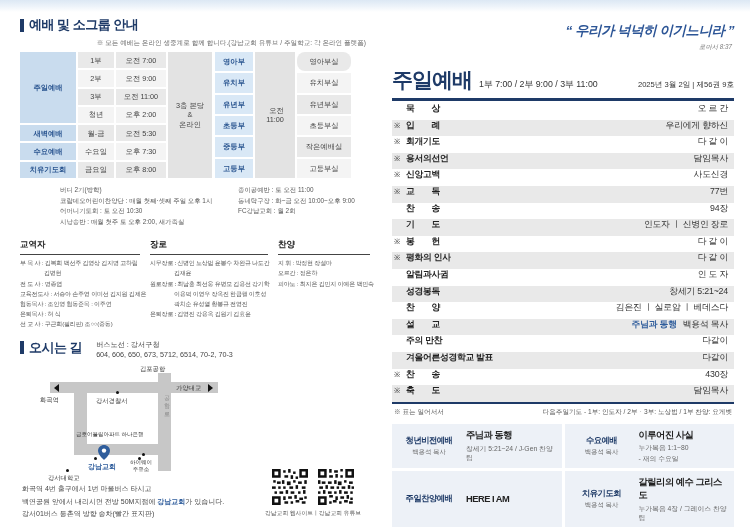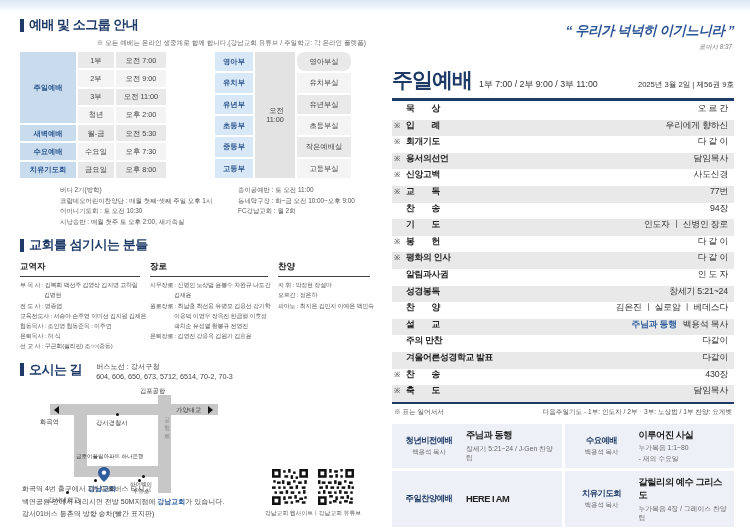--- a/index.html
+++ b/index.html
@@ -32,21 +32,21 @@
 
   
   .groups { display:flex; margin:7px 0 0 40px; font-size:6.4px; color:#555; }
   .groups .gcol1 { width:178px; }
   .groups div { line-height:1.65; }
 
   
   .servants-wrap { margin-top:9px; }
   .servants { display:flex; gap:10px; margin-top:4px; }
   .scol { }
-  .scol.c1 { width:120px; } .scol.c2 { width:118px; } .scol.c3 { width:92px; }
+  .scol.c1 { width:120px; } .scol.c2 { width:118px;font-family:Liberation Serif, serif; } .scol.c3 { width:92px; }
   .shead { font-size:8.5px; font-weight:bold; color:#222; border-bottom:1px solid #444; padding:3px 0 3px 0; margin-bottom:3px; }
   .sline { font-size:6px; color:#555; line-height:1.7; letter-spacing:-0.2px; white-space:nowrap; }
   .sline.ind { padding-left:24px; }
 
   
   .way-row { display:flex; gap:14px; margin-top:9px; align-items:flex-start; }
   .bus { font-size:7.2px; color:#444; line-height:1.5; padding-top:1px; }
 
   .map { position:relative; width:235px; height:120px; margin:4px 0 0 18px; font-size:6.3px; color:#333; }
   .road { position:absolute; background:#c7c7c7; }
@@ -127,20 +127,23 @@
           <div class="cell cell-g2" style="grid-area: 4 / 3;">오후 2:00</div>
           <div class="cell cell-blue" style="grid-area: 5 / 1 / span 1;">새벽예배</div>
           <div class="cell cell-g1" style="grid-area: 5 / 2;">월-금</div>
           <div class="cell cell-g1" style="grid-area: 5 / 3;">오전 5:30</div>
           <div class="cell cell-blue" style="grid-area: 6 / 1 / span 1;">수요예배</div>
           <div class="cell cell-g2" style="grid-area: 6 / 2;">수요일</div>
           <div class="cell cell-g2" style="grid-area: 6 / 3;">오후 7:30</div>
           <div class="cell cell-blue" style="grid-area: 7 / 1 / span 1;">치유기도회</div>
           <div class="cell cell-g1" style="grid-area: 7 / 2;">금요일</div>
           <div class="cell cell-g1" style="grid-area: 7 / 3;">오후 8:00</div>
+          <div class="cell cell-venue" style="grid-area: 1 / 4 / span 7;">3층 본당
+&amp;
+온라인</div>
         </div>
       <div class="wgrid-r" id="wgrid-right">
           <div class="cell cell-lblue" style="grid-area: 1 / 1;">영아부</div>
           <div class="cell cell-g1" style="grid-area: 1 / 3; border-radius: 8px;">영아부실</div>
           <div class="cell cell-lblue" style="grid-area: 2 / 1;">유치부</div>
           <div class="cell cell-g2" style="grid-area: 2 / 3;">유치부실</div>
           <div class="cell cell-lblue" style="grid-area: 3 / 1;">유년부</div>
           <div class="cell cell-g1" style="grid-area: 3 / 3;">유년부실</div>
           <div class="cell cell-lblue" style="grid-area: 4 / 1;">초등부</div>
           <div class="cell cell-g2" style="grid-area: 4 / 3;">초등부실</div>
@@ -161,24 +164,20 @@
           <div>시낭송반 : 매월 첫주 토 오후 2:00, 새가족실</div>
         </div>
       <div class="gcol2" id="groups-right">
           <div>종이공예반 : 토 오전 11:00</div>
           <div>동네탁구장 : 화~금 오전 10:00~오후 9:00</div>
           <div>FC강남교회 : 월 2회</div>
         </div>
     </div>
 
     <div class="servants-wrap">
-      <div class="sec-title">
-        <span class="sec-bar"></span>
-        <span>교회를 섬기시는 분들</span>
-      </div>
       <div class="servants" id="servants">
           <div class="scol c1">
             <div class="shead">교역자</div>
             <div class="sline">부 목 사 : 김복희 백선주 김영상 김지명 고하림</div>
             <div class="sline ind">김병현</div>
             <div class="sline">전 도 사 : 명종엽</div>
             <div class="sline">교육전도사 : 서승아 손주영 이미선 김지원 김제은</div>
             <div class="sline">협동목사 : 조인영    협동준목 : 이주연</div>
             <div class="sline">은퇴목사 : 허  식</div>
             <div class="sline">선 교 사 : 구근희(필리핀) 조○○(중동)</div>

